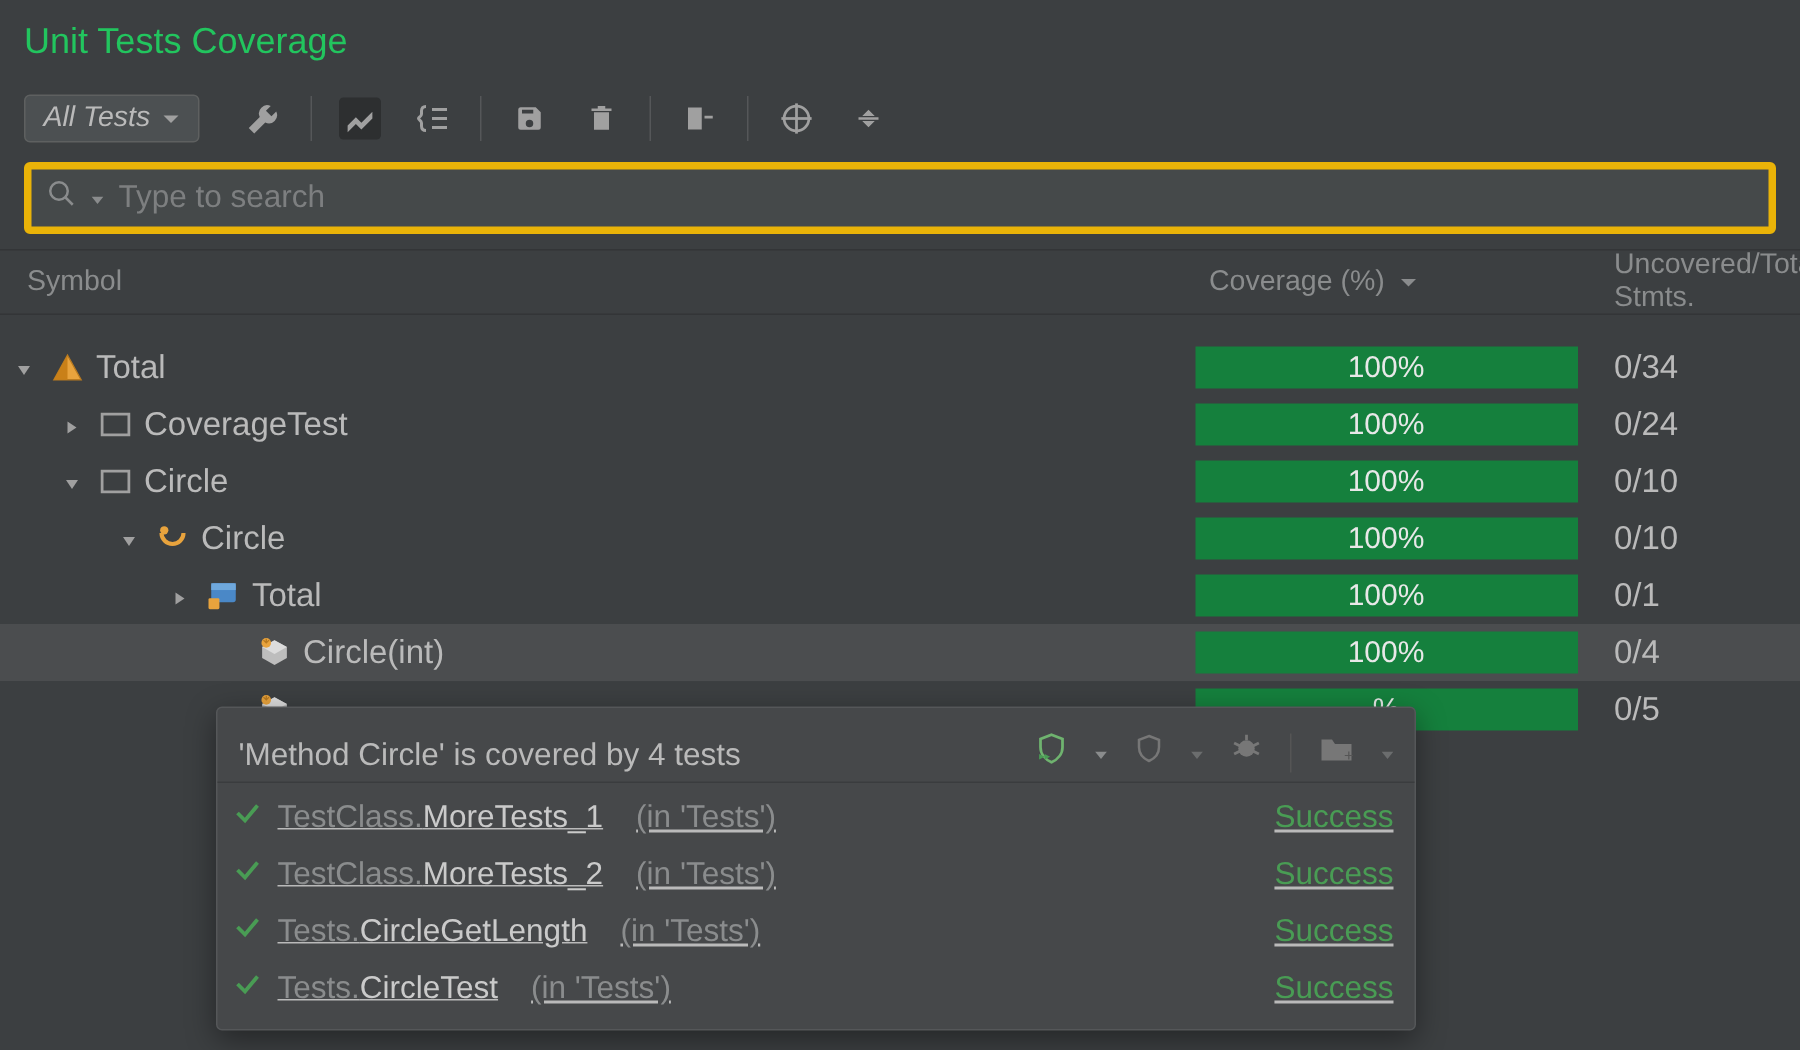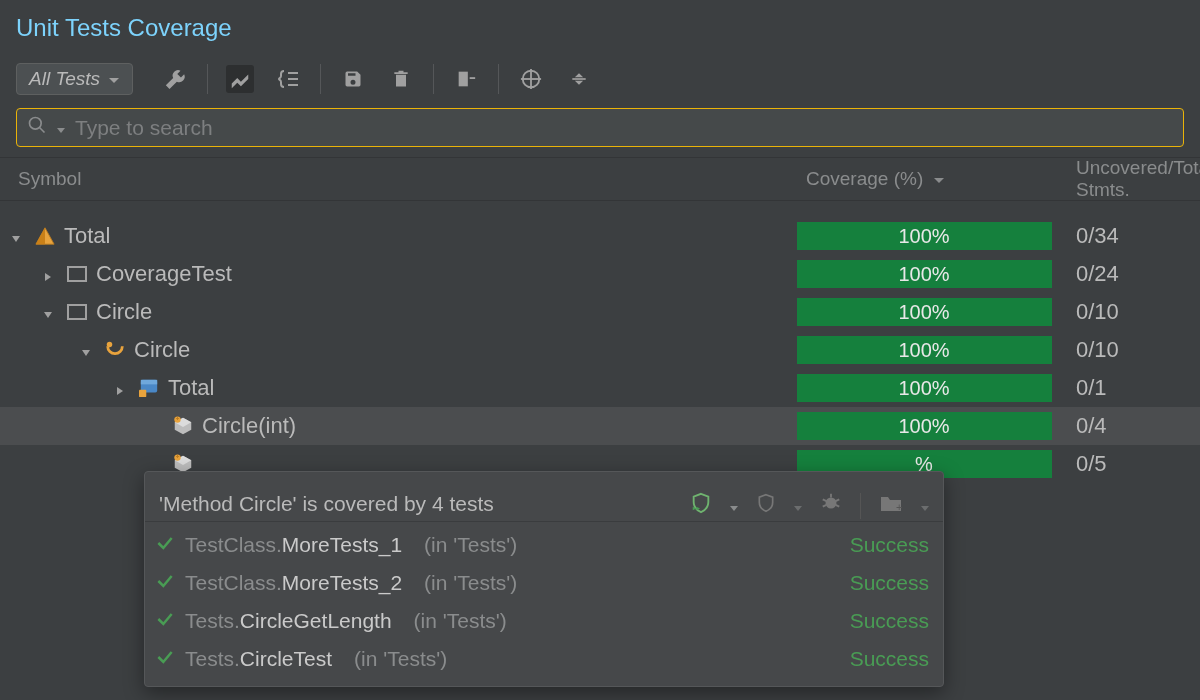--- a/index.html
+++ b/index.html
@@ -8,21 +8,21 @@
     background: #3c3f41;
     font-family: -apple-system, "Segoe UI", Arial, sans-serif;
     font-size: 19px;
     color: #bababa;
     overflow: hidden;
     position: relative;
   }
   .panel-title {
     padding: 14px 16px 14px 16px;
     font-size: 24px;
-    color: #7dd3fc;
+    color: #22c55e;
     font-weight: 400;
   }
   .toolbar {
     display: flex;
     align-items: center;
     gap: 0;
     padding: 4px 16px 10px 16px;
     height: 52px;
     font-style: italic;
   }
@@ -47,21 +47,21 @@
   }
   .tb-sep {
     width: 1px; height: 30px;
     background: #555759;
     margin: 0 8px;
   }
   .tb-icon.active { background: #2d2f30; border-radius: 3px; }
   .search-box {
     margin: 0 16px 8px 16px;
     background: #45494a;
-    border: 1px solid #eab308;
+    border: 5px solid #eab308;
     border-radius: 4px;
     display: flex;
     align-items: center;
     padding: 6px 10px;
     gap: 10px;
   }
   .search-box input {
     background: transparent;
     border: none;
     outline: none;
@@ -110,29 +110,29 @@
   .popup {
     position: absolute;
     left: 144px; top: 471px;
     width: 800px;
     background: #46484a;
     border: 1px solid #555759;
     border-radius: 4px;
     box-shadow: 0 6px 20px rgba(0,0,0,.4);
   }
   .popup-head {
-    display:flex; align-items:flex-start;
-    padding: 20px 14px;
+    display:flex; align-items:flex-end;
+    padding: 5px 14px;
     gap: 10px;
     border-bottom: 1px solid #3a3c3e;
     height: 50px;
   }
   .popup-title { color:#bababa; font-size:21px; flex:0 0 auto; margin-right: auto;}
   .popup-icons { display:flex; align-items:center; gap:18px; }
-  .popup-body { padding: 4px 0 8px 0; }
+  .popup-body { padding: 4px 0 8px 0; text-decoration: underline; }
   .popup-row { display:flex; align-items:center; height:38px; padding: 0 14px 0 10px; gap:10px;}
   .check { color:#499c54; }
   .tc-class { color:#8a8c8d; font-size:21px;}
   .tc-name { color:#cacaca; font-size:21px;}
   .tc-loc { color:#8a8c8d; font-size:21px; margin-left:12px;}
   .tc-status { margin-left:auto; color:#499c54; font-size:21px;}
   .mini-tri { display:inline-block; }
 </style>
 </head>
 <body>

